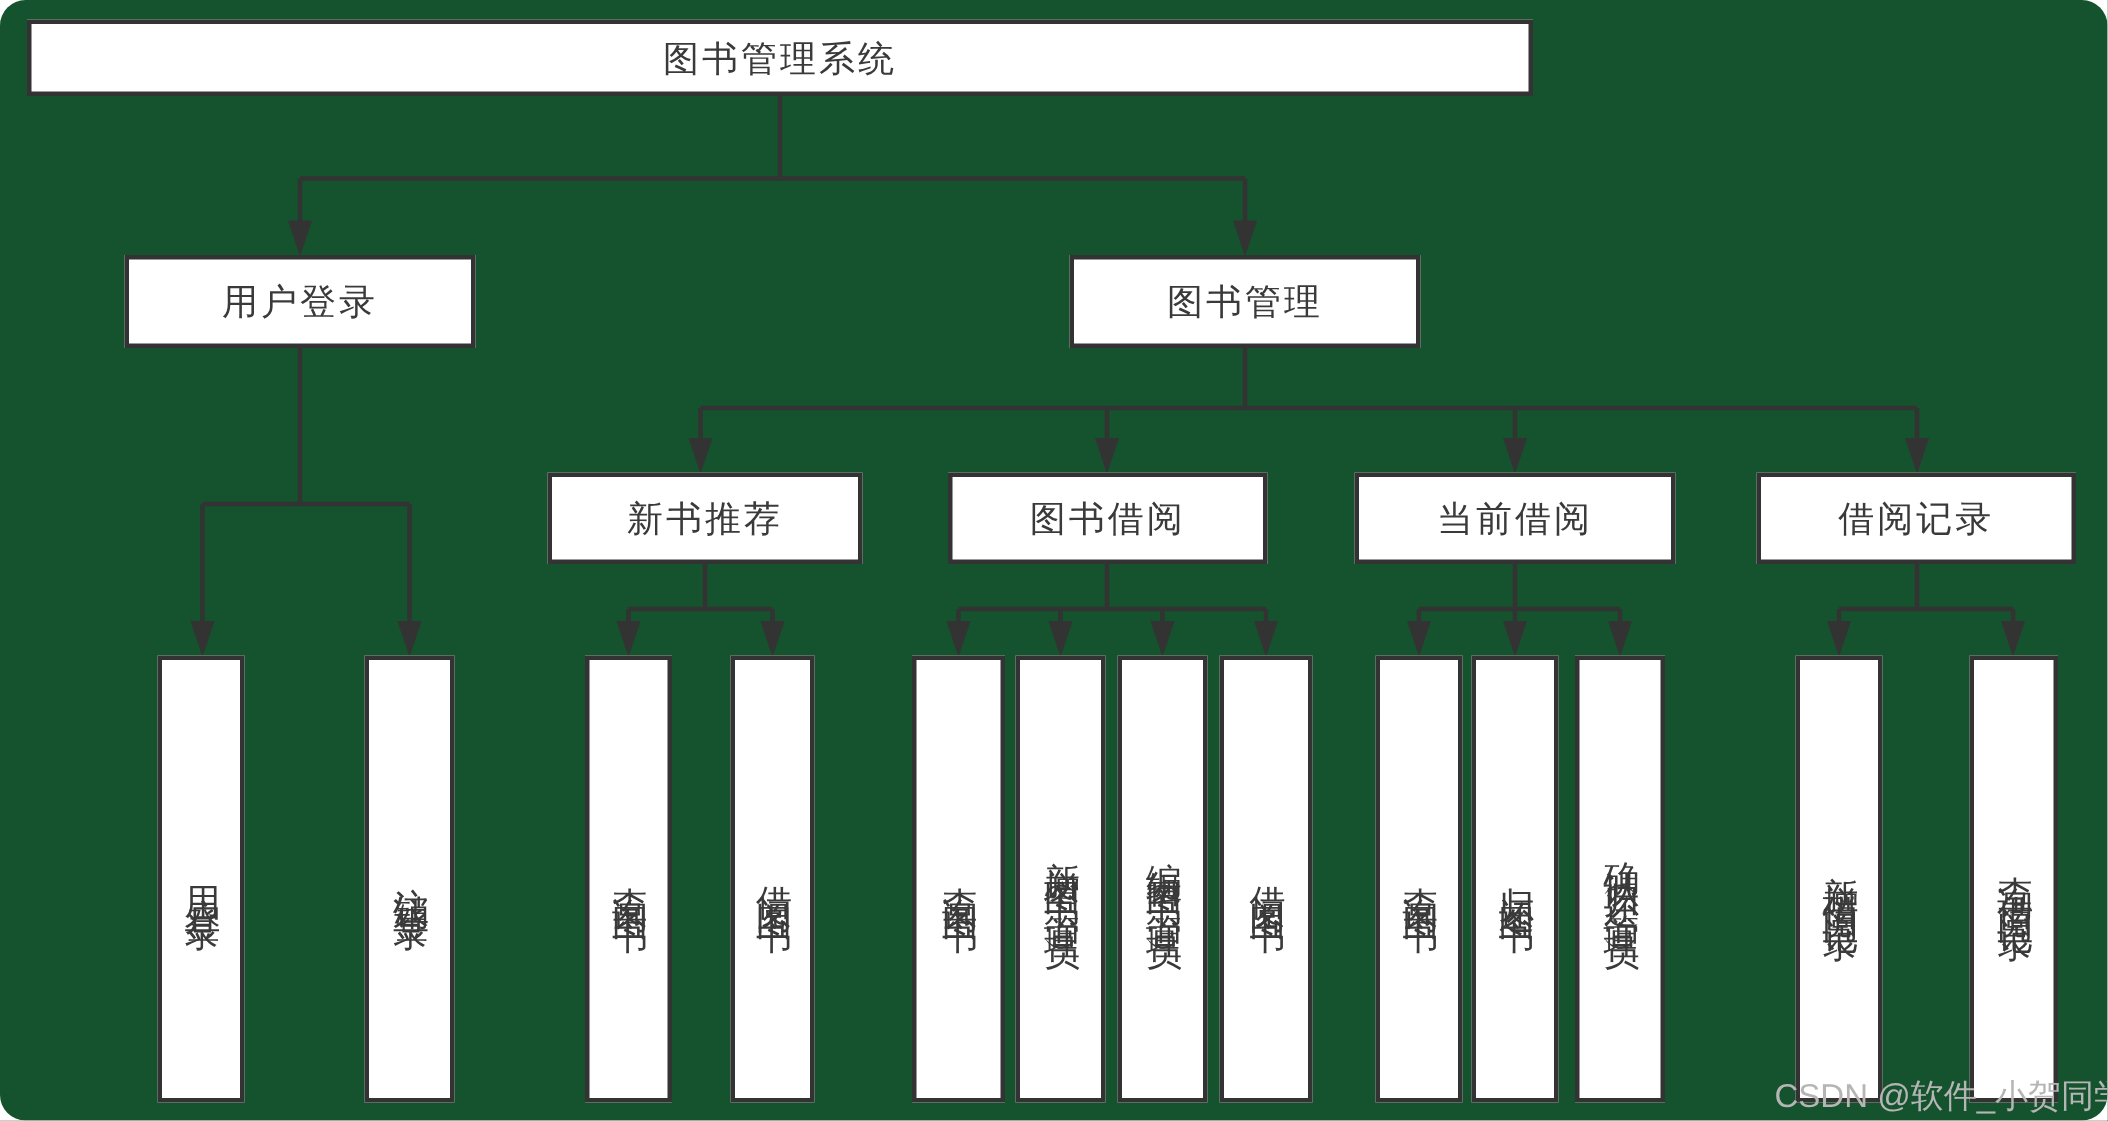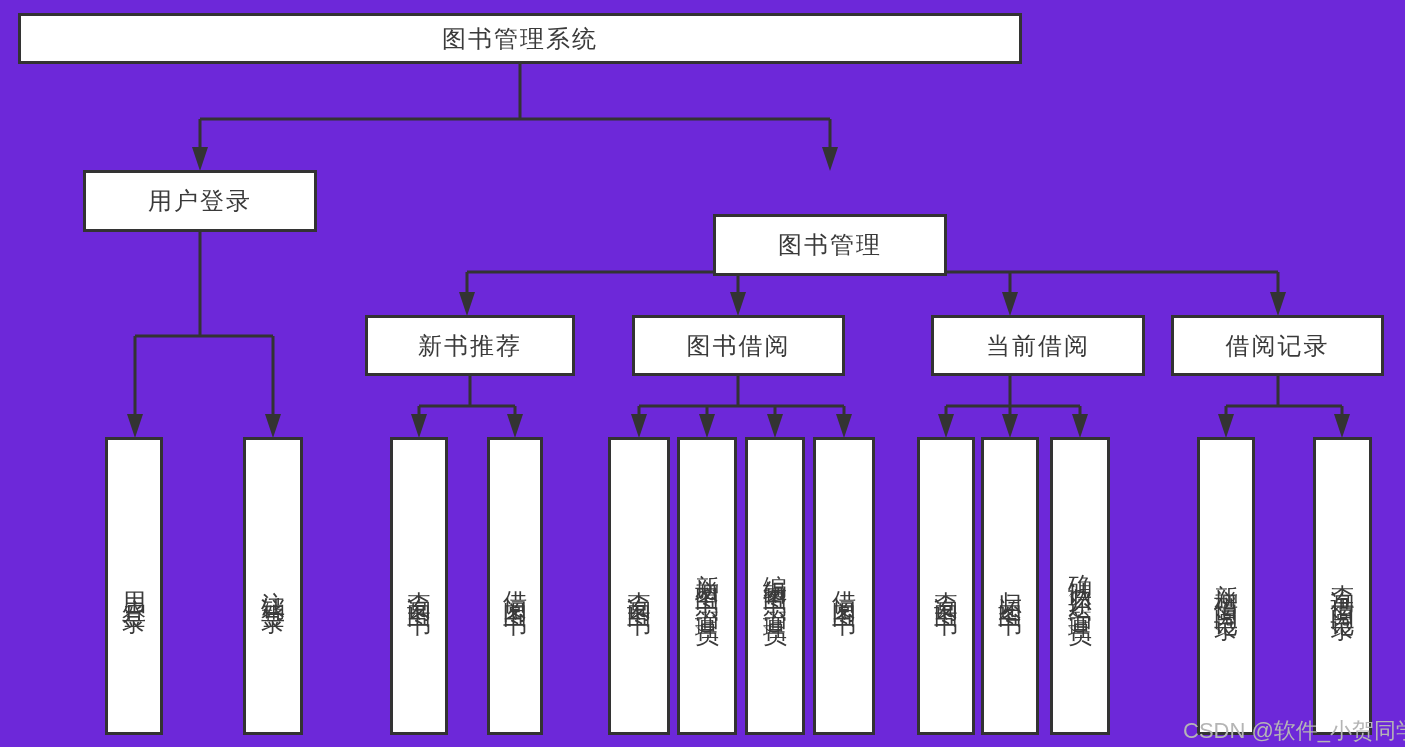--- a/index.html
+++ b/index.html
@@ -1,22 +1,23 @@
 <!DOCTYPE html>
 <html><head>
 <meta charset="utf-8">
 <style>
   html, body { margin: 0; padding: 0; background: #ffffff; }
   .canvas {
     position: relative;
     width: 1405px;
     height: 747px;
-    background: #6d28d9;
+    background: #14532d;
     font-family: "Liberation Sans", sans-serif;
     overflow: hidden;
+    border-radius: 17px;
   }
   .connectors {
     position: absolute;
     left: 0; top: 0;
     width: 1405px; height: 747px;
     z-index: 1;
   }
   .node {
     position: absolute;
     box-sizing: border-box;
@@ -37,24 +38,24 @@
     writing-mode: vertical-rl;
     text-orientation: mixed;
     font-size: 24px;
     letter-spacing: 7px;
     line-height: 1;
     white-space: nowrap;
   }
   
   .n-root   { left: 18px;   top: 13px;  width: 1004px; height: 51px; }
   .n-login  { left: 83px;   top: 170px; width: 234px;  height: 62px; }
-  .n-mgmt   { left: 713px;  top: 170px; width: 234px;  height: 62px; margin-top: 44px; }
+  .n-mgmt   { left: 713px;  top: 170px; width: 234px;  height: 62px; }
   .n-rec    { left: 365px;  top: 315px; width: 210px;  height: 61px; }
   .n-borrow { left: 632px;  top: 315px; width: 213px;  height: 61px; }
-  .n-cur    { left: 903px;  top: 315px; width: 214px;  height: 61px; margin-left: 28px; }
+  .n-cur    { left: 903px;  top: 315px; width: 214px;  height: 61px; }
   .n-hist   { left: 1171px; top: 315px; width: 213px;  height: 61px; text-align: right; }
   
   .leaf { top: 437px; height: 298px; }
   .l-ulogin  { left: 105px;  width: 58px; }
   .l-logout  { left: 243px;  width: 60px; }
   .l-rq      { left: 390px;  width: 58px; }
   .l-rb      { left: 487px;  width: 56px; }
   .l-bq      { left: 608px;  width: 62px; }
   .l-badd    { left: 677px;  width: 60px; }
   .l-bedit   { left: 745px;  width: 60px; }

